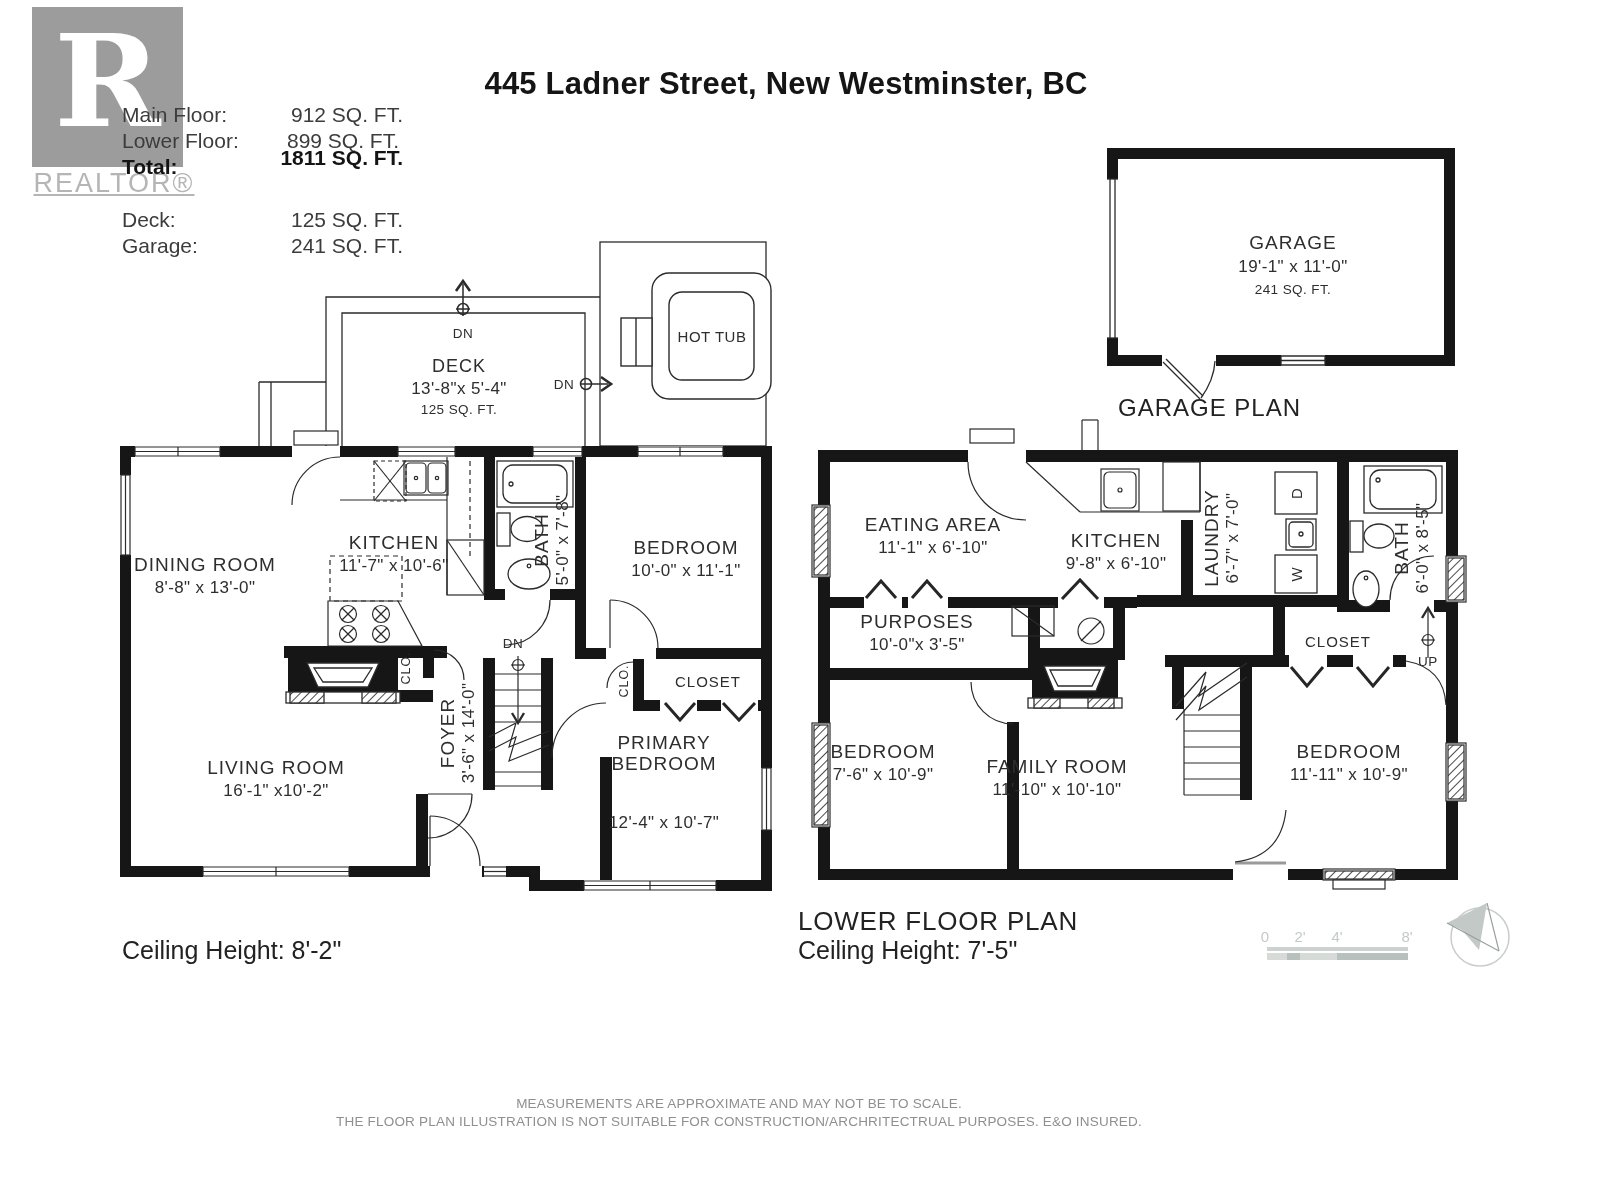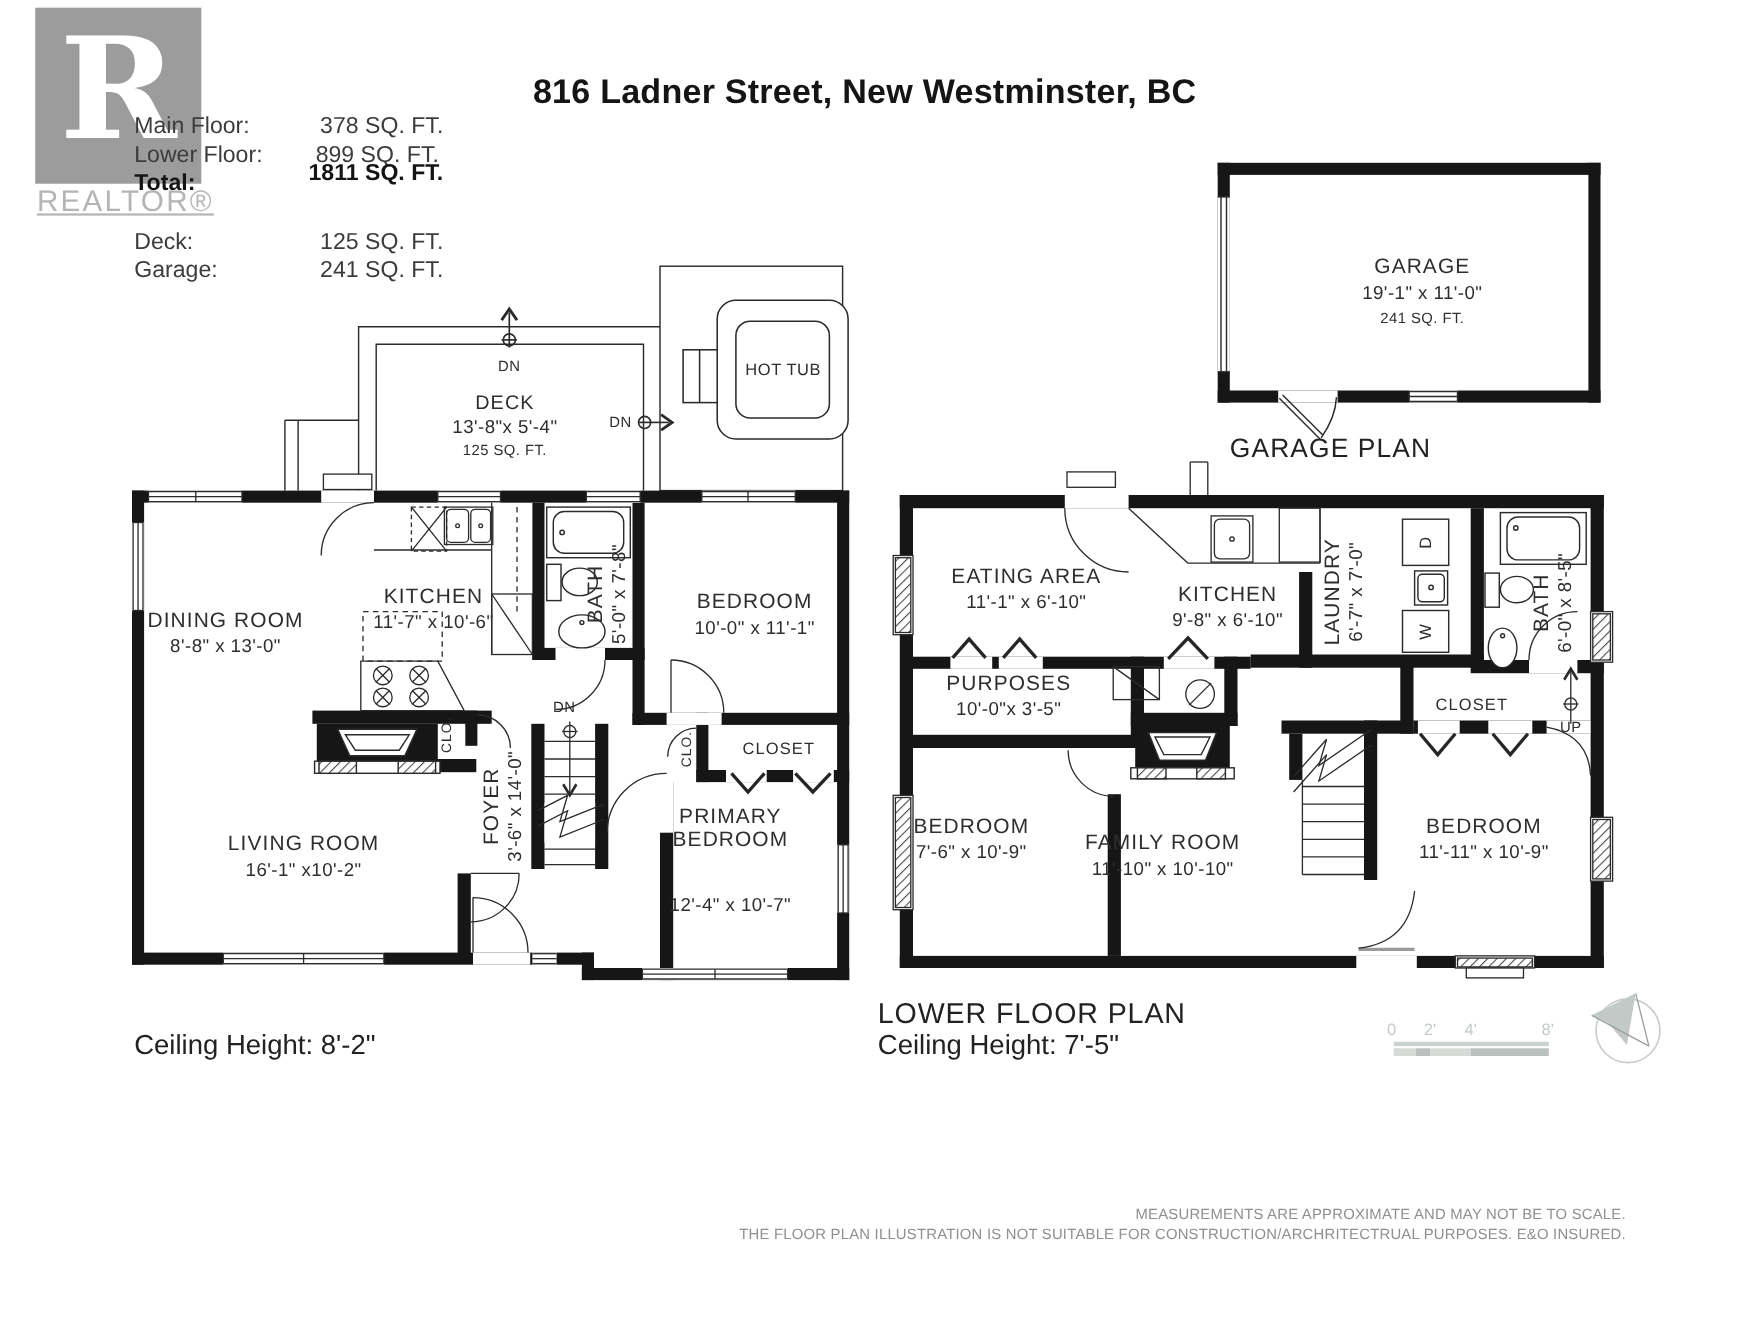--- a/index.html
+++ b/index.html
@@ -18,21 +18,21 @@
   .stat-label{position:absolute;font-size:21px;color:#3c3c3c;}
   .stat-value{position:absolute;width:173px;text-align:right;font-size:21px;color:#3c3c3c;}
   .bold{font-weight:700;color:#141414;}
   .plan-title{position:absolute;font-size:26px;font-weight:500;letter-spacing:.8px;color:#222;white-space:nowrap;}
   .ceiling{position:absolute;font-size:25px;font-weight:500;color:#222;white-space:nowrap;}
   .garage-plan-title{position:absolute;font-size:24px;font-weight:500;letter-spacing:1px;color:#222;}
   .logo-box{position:absolute;left:32px;top:7px;width:151px;height:160px;background:#9c9c9c;}
   .logo-r{position:absolute;left:32px;top:1px;width:151px;height:160px;display:flex;align-items:center;justify-content:center;
           font-family:"DejaVu Serif", serif;font-weight:700;font-size:128px;color:#ffffff;}
   .logo-word{position:absolute;left:24px;top:168px;width:180px;text-align:center;font-size:27px;letter-spacing:2px;color:#b5b5b5;text-decoration:underline;}
-  .footer-line{position:absolute;left:0;width:1478px;text-align:right;font-size:13.5px;color:#8f8f8f;letter-spacing:.2px;}
+  .footer-line{position:absolute;left:0;width:1478px;text-align:center;font-size:13.5px;color:#8f8f8f;letter-spacing:.2px;}
   .tick{position:absolute;transform:translate(-50%,-50%);font-size:15px;color:#c3cac7;}
   .wrap2{white-space:normal;width:180px;line-height:21px;}
 </style>
 </head>
 <body>
 
 <div id="canvas">
 
 <svg width="1600" height="1200" viewBox="0 0 1600 1200">
   <defs>
@@ -444,24 +444,24 @@
     <polygon points="1447,923 1487,903 1479,950 1462,930" fill="#c2c9c6"></polygon>
     <line x1="1447" y1="923" x2="1499" y2="951" stroke="#9aa09d" stroke-width="1.2"></line>
     <line x1="1487" y1="903" x2="1499" y2="951" stroke="#9aa09d" stroke-width="1.2"></line>
   </g>
 </svg>
 
 <div class="logo-box"></div>
 <div class="logo-r">R</div>
 <div class="logo-word">REALTOR®</div>
 
-<div class="title" style="left:786px;top:66px;">816 Ladner Street, New Westminster, BC</div>
+<div class="title" style="left:786px;top:66px;">445 Ladner Street, New Westminster, BC</div>
 
 <div class="stat-label" style="left:122px;top:103px;">Main Floor:</div>
-<div class="stat-value" style="left:230px;top:103px;">378 SQ. FT.</div>
+<div class="stat-value" style="left:230px;top:103px;">912 SQ. FT.</div>
 <div class="stat-label" style="left:122px;top:129px;">Lower Floor:</div>
 <div class="stat-value" style="left:226px;top:129px;text-align:right;">899 SQ. FT.</div>
 <div class="stat-label bold" style="left:122px;top:155px;">Total:</div>
 <div class="stat-value bold" style="left:230px;top:146px;">1811 SQ. FT.</div>
 <div class="stat-label" style="left:122px;top:208px;">Deck:</div>
 <div class="stat-value" style="left:230px;top:208px;">125 SQ. FT.</div>
 <div class="stat-label" style="left:122px;top:234px;">Garage:</div>
 <div class="stat-value" style="left:230px;top:234px;">241 SQ. FT.</div>
 
 <div class="lbl" style="left:1293px;top:243px;">

